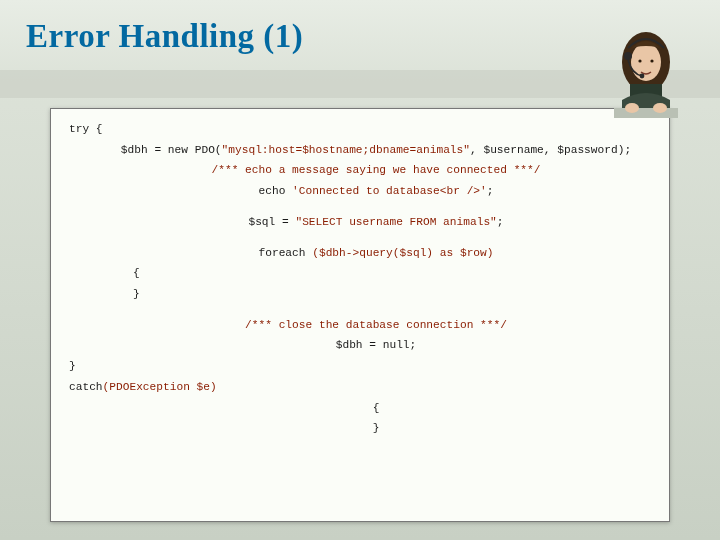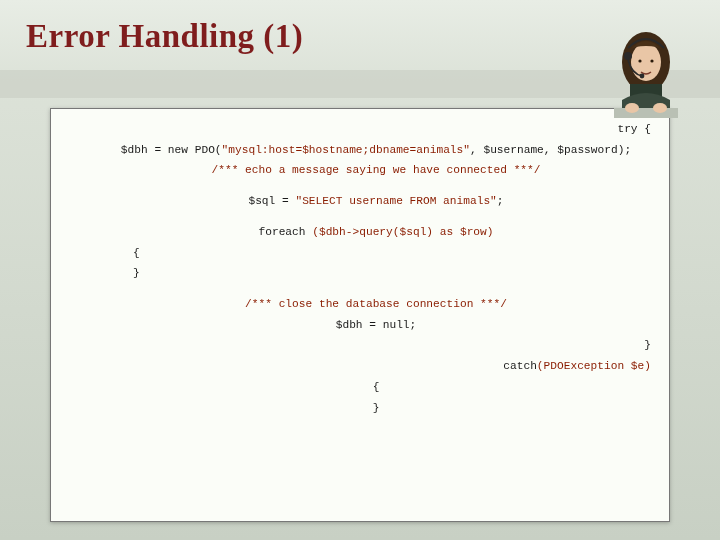--- a/index.html
+++ b/index.html
@@ -14,21 +14,21 @@
   
   body::before {
     content: "";
     position: absolute;
     left: 0; right: 0; top: 70px; height: 28px;
     background: rgba(200, 205, 195, 0.6);
   }
   h1.title {
     font-size: 33px;
     font-weight: bold;
-    color: #7f1d1d;
+    color: #0369a1;
     padding: 18px 0 0 26px;
     position: relative;
     z-index: 2;
     letter-spacing: 0.5px;
   }
   .avatar {
     position: absolute;
     top: 26px;
     right: 34px;
     z-index: 3;
@@ -44,21 +44,21 @@
     border: 1px solid #777;
     box-shadow: 0 1px 4px rgba(0,0,0,0.25);
     padding: 10px 18px 10px 18px;
     font-family: "Courier New", Courier, monospace;
     font-size: 11.2px;
     line-height: 1.85;
     color: #1a1a1a;
     overflow: hidden;
   }
   .codebox .line { white-space: pre; }
-  .i0 { padding-left: 0px; text-align: right; }
+  .i0 { padding-left: 0px; }
   .i1 { padding-left: 32px; text-align: center; }
   .i2 { padding-left: 64px; }
   .blank { height: 10px; }
   .hl { color: #8a1c00; }  
 </style>
 </head>
 <body>
 
 <h1 class="title">Error Handling (1)</h1>
 
@@ -88,20 +88,21 @@
     <rect x="6" y="82" width="64" height="10" fill="#b9c0b4"></rect>
     <ellipse cx="24" cy="82" rx="7" ry="5" fill="#e9c6a6"></ellipse>
     <ellipse cx="52" cy="82" rx="7" ry="5" fill="#e9c6a6"></ellipse>
   </svg>
 </div>
 
 <div class="codebox">
   <div class="line i0">try {</div>
   <div class="line i1"><span>$dbh = new PDO(</span><span class="hl">"mysql:host=$hostname;dbname=animals"</span><span>, $username, $password);</span></div>
   <div class="line i1 hl">/*** echo a message saying we have connected ***/</div>
+  <div class="line i1"><span>echo </span><span class="hl">'Connected to database&lt;br /&gt;'</span><span>;</span></div>
   <div class="blank"></div>
   <div class="line i1"><span>$sql = </span><span class="hl">"SELECT username FROM animals"</span><span>;</span></div>
   <div class="blank"></div>
   <div class="line i1"><span>foreach </span><span class="hl">($dbh-&gt;query($sql) as $row)</span></div>
   <div class="line i2">{</div>
   <div class="line i2">}</div>
   <div class="blank"></div>
   <div class="line i1 hl">/*** close the database connection ***/</div>
   <div class="line i1">$dbh = null;</div>
   <div class="line i0">}</div>

